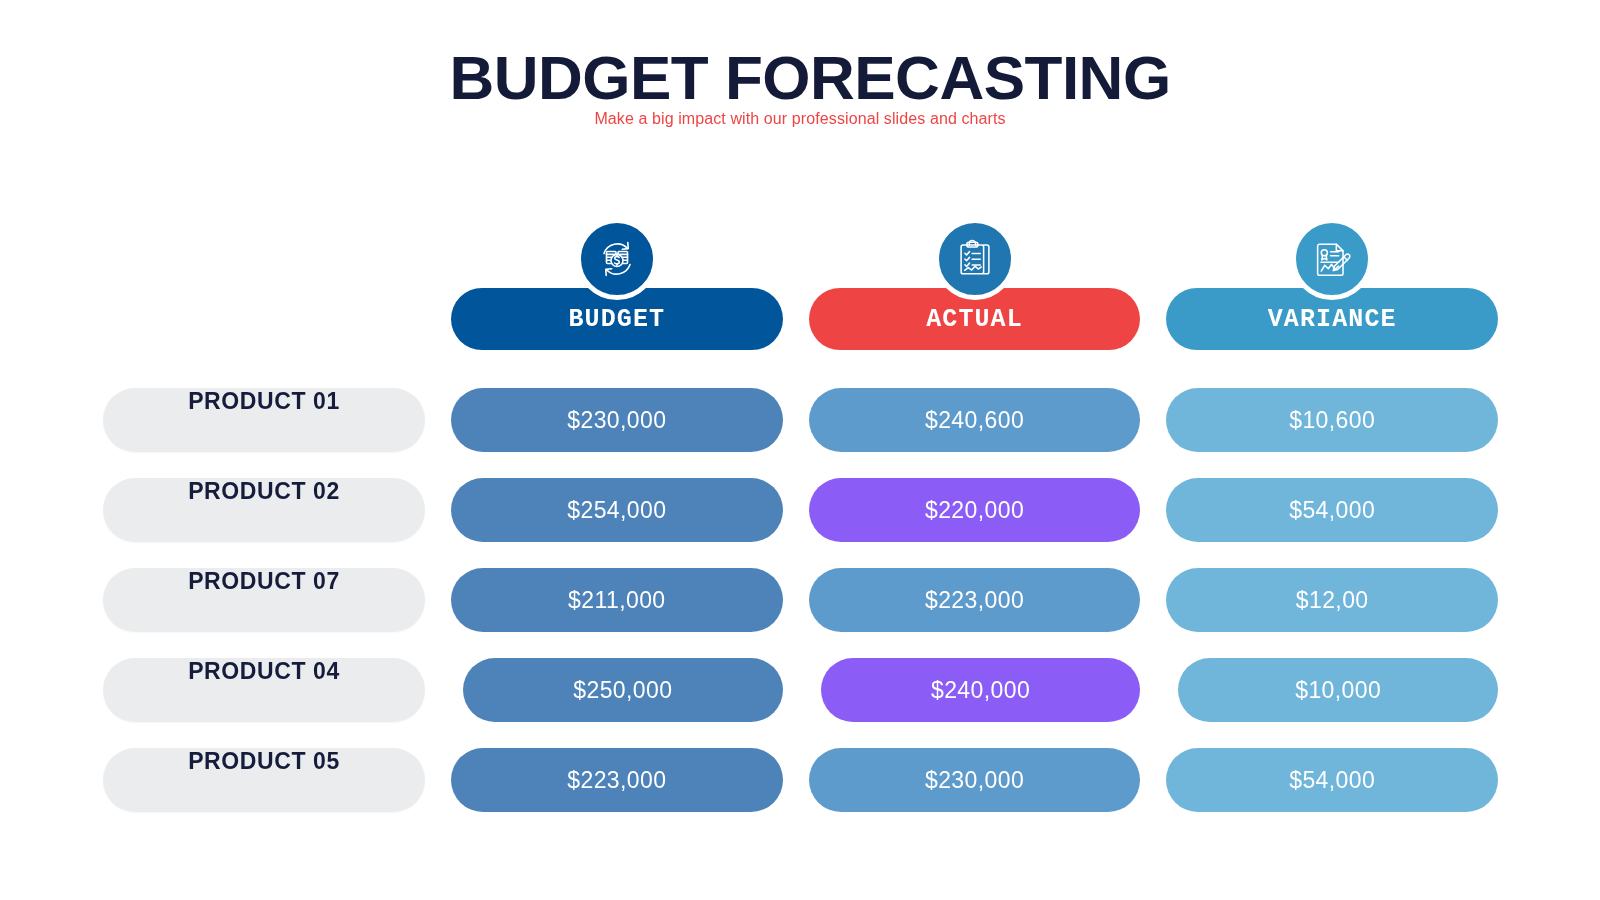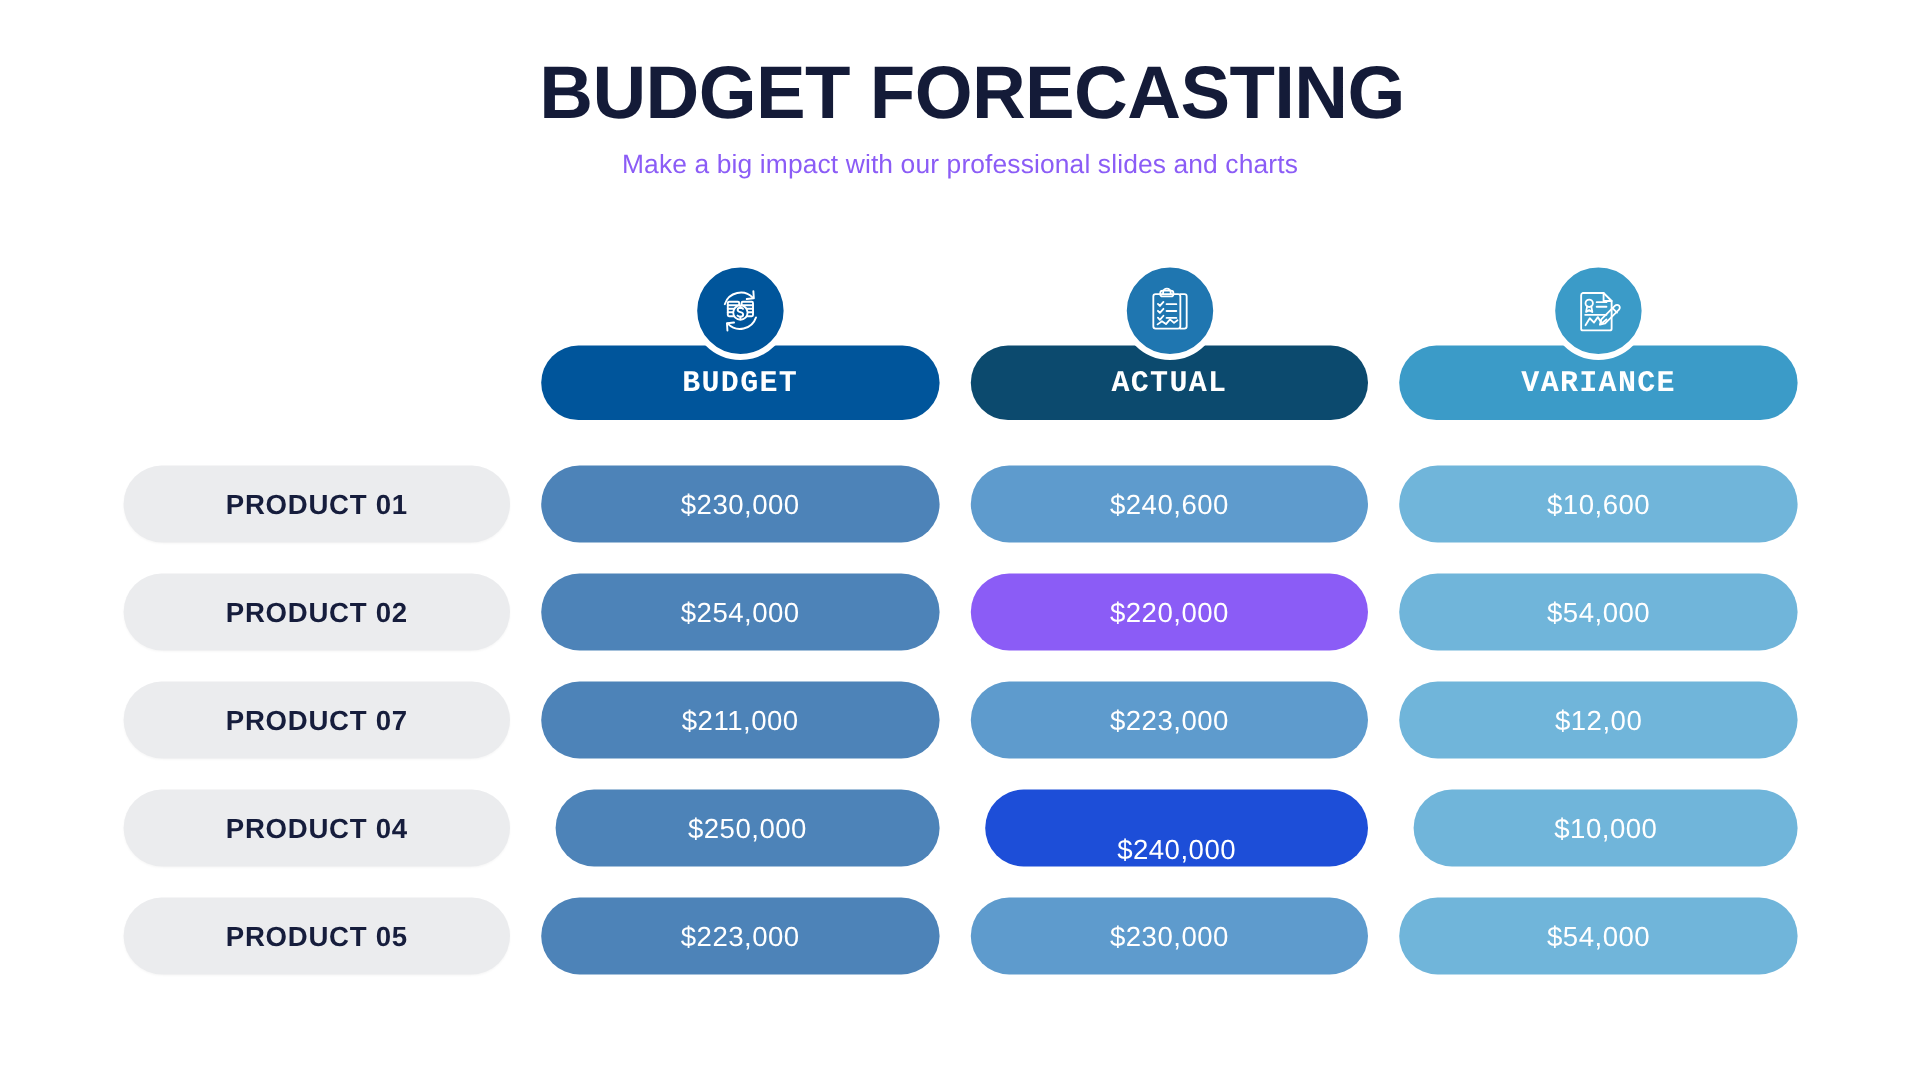--- a/index.html
+++ b/index.html
@@ -33,24 +33,23 @@
     font-size: 62px;
     font-weight: 800;
     letter-spacing: -0.5px;
     color: #141b38;
     line-height: 1.05;
     font-family: "Liberation Sans", sans-serif;
     margin-left: 20px;
   }
 
   .page-subtitle {
-    margin-top: 14px;
-    font-size: 22px;
+    font-size: 16px;
     font-weight: 400;
-    color: #8b5cf6;
+    color: #ef4444;
     letter-spacing: 0.1px;
   }
 
   
   .table {
     position: absolute;
     top: 288px;
     left: 103px;
     width: 1395px;
   }
@@ -111,21 +110,21 @@
   }
 
   .col-icon svg { display: block; }
 
   
   .pill-label {
     height: 64px;
     border-radius: 32px;
     background: #ebecee;
     display: flex;
-    align-items: center;
+    align-items: flex-start;
     justify-content: center;
     box-shadow: 0 1px 2px rgba(0,0,0,0.04);
   }
 
   .pill-label-text {
     font-size: 23px;
     font-weight: 800;
     letter-spacing: 0.6px;
     color: #161d3c;
   }
@@ -181,21 +180,21 @@
               <path d="M26.2 22.4a3 3 0 0 0-2.2-.9c-1.4 0-2.3.8-2.3 1.8 0 2.4 4.6 1.2 4.6 3.7 0 1.1-1 1.9-2.4 1.9a3.2 3.2 0 0 1-2.3-.9"></path>
               <line x1="24" y1="20.3" x2="24" y2="21.6"></line>
               <line x1="24" y1="29" x2="24" y2="30.3"></line>
             </svg>
           </div>
           <span class="col-head-label">BUDGET</span>
         </div>
       </div>
 
       <div class="cell-col">
-        <div class="col-head" style="background:#0c4a6e;">
+        <div class="col-head" style="background:#ef4444;">
           <div class="col-icon" style="background:#1f76b0;">
             <svg width="46" height="46" viewBox="0 0 48 48" fill="none" stroke="#ffffff" stroke-width="1.6" stroke-linecap="round" stroke-linejoin="round">
               <path d="M33 9.5h3.5a2 2 0 0 1 2 2v26a2 2 0 0 1-2 2H33"></path>
               <rect x="9.5" y="9.5" width="23.5" height="30" rx="2"></rect>
               <path d="M18 9.5V8a3.3 3.3 0 0 1 6.6 0v1.5"></path>
               <rect x="15.5" y="6.5" width="11.5" height="5" rx="2.2"></rect>
               <polyline points="13.5,18 15.2,19.8 18.3,16.3"></polyline>
               <line x1="21" y1="18.2" x2="29.5" y2="18.2"></line>
               <polyline points="13.5,24 15.2,25.8 18.3,22.3"></polyline>
               <line x1="21" y1="24.2" x2="29.5" y2="24.2"></line>
@@ -303,21 +302,21 @@
         <div class="pill-label">
           <span class="pill-label-text">PRODUCT 04</span>
         </div>
       </div>
       <div class="cell-col">
         <div class="pill-value" style="background:#4d83b8;">
           <span class="pill-value-text">$250,000</span>
         </div>
       </div>
       <div class="cell-col">
-        <div class="pill-value" style="background:#1d4ed8;align-items:flex-end;">
+        <div class="pill-value" style="background:#8b5cf6;">
           <span class="pill-value-text">$240,000</span>
         </div>
       </div>
       <div class="cell-col">
         <div class="pill-value" style="background:#70b5da;">
           <span class="pill-value-text">$10,000</span>
         </div>
       </div>
     </div>
 

